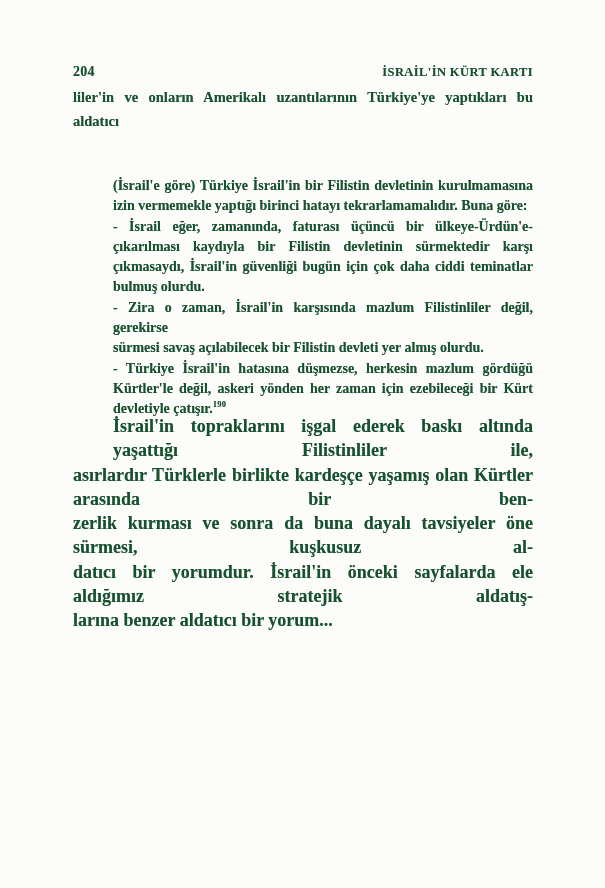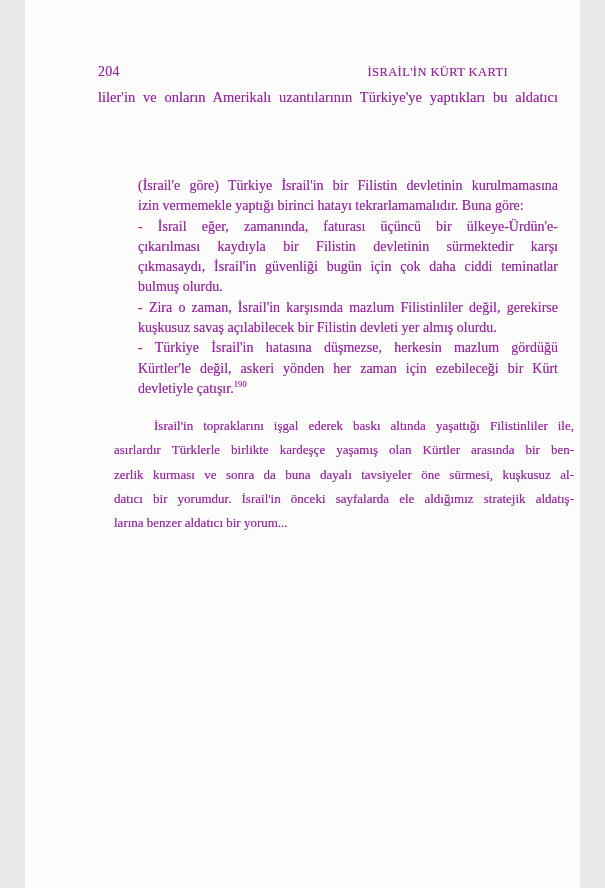--- a/index.html
+++ b/index.html
@@ -2,28 +2,29 @@
 <html><head>
 <meta charset="utf-8">
 <style>
   html, body {
     margin: 0;
     padding: 0;
     background: #e8e8e6;
   }
   .page {
     position: relative;
-    width: 555px;
+    width: 605px;
     height: 888px;
     margin: 0 auto;
     background: #fcfcfa;
     overflow: hidden;
-    color: #a21caf;
+    color: #14532d;
     font-family: "Liberation Serif", "DejaVu Serif", serif;
     text-shadow: 0 0 0.4px rgba(45,45,45,0.45);
+    font-weight: bold;
   }
   .running-head {
     position: absolute;
     left: 73px;
     right: 72px;
     top: 64px;
     height: 18px;
   }
   .pagenum {
     position: absolute;
@@ -50,24 +51,24 @@
   }
   .p1 .line, .p2 .line { line-height: 24.3px; }
   .quote {
     left: 113px;
     width: 420px;
     top: 176px;
     font-size: 14px;
   }
   .quote .line { line-height: 20.3px; }
   .p2 {
-    left: 89px;
+    left: 73px;
     width: 460px;
     top: 414px;
-    font-size: 13px;
+    font-size: 18px;
   }
   .p2 .line.indent { padding-left: 40px; }
   .line { display: block; white-space: normal; }
   .line.j {
     text-align: justify;
     text-align-last: justify;
   }
   sup.fnref {
     font-size: 8.5px;
     vertical-align: super;
@@ -90,21 +91,21 @@
   </div>
 
   <div class="para quote">
     <span class="line j">(İsrail'e göre) Türkiye İsrail'in bir Filistin devletinin kurulmamasına</span>
     <span class="line">izin vermemekle yaptığı birinci hatayı tekrarlamamalıdır. Buna göre:</span>
     <span class="line j">- İsrail eğer, zamanında, faturası üçüncü bir ülkeye-Ürdün'e-</span>
     <span class="line j">çıkarılması kaydıyla bir Filistin devletinin sürmektedir karşı</span>
     <span class="line j">çıkmasaydı, İsrail'in güvenliği bugün için çok daha ciddi teminatlar</span>
     <span class="line">bulmuş olurdu.</span>
     <span class="line j">- Zira o zaman, İsrail'in karşısında mazlum Filistinliler değil, gerekirse</span>
-    <span class="line">kuşkusuz savaş açılabilecek bir Filistin devleti yer almış olurdu.</span>
+    <span class="line">sürmesi savaş açılabilecek bir Filistin devleti yer almış olurdu.</span>
     <span class="line j">- Türkiye İsrail'in hatasına düşmezse, herkesin mazlum gördüğü</span>
     <span class="line j">Kürtler'le değil, askeri yönden her zaman için ezebileceği bir Kürt</span>
     <span class="line"><span>devletiyle çatışır.</span><sup class="fnref">190</sup></span>
   </div>
 
   <div class="para p2">
     <span class="line j indent">İsrail'in topraklarını işgal ederek baskı altında yaşattığı Filistinliler ile,</span>
     <span class="line j">asırlardır Türklerle birlikte kardeşçe yaşamış olan Kürtler arasında bir ben-</span>
     <span class="line j">zerlik kurması ve sonra da buna dayalı tavsiyeler öne sürmesi, kuşkusuz al-</span>
     <span class="line j">datıcı bir yorumdur. İsrail'in önceki sayfalarda ele aldığımız stratejik aldatış-</span>

